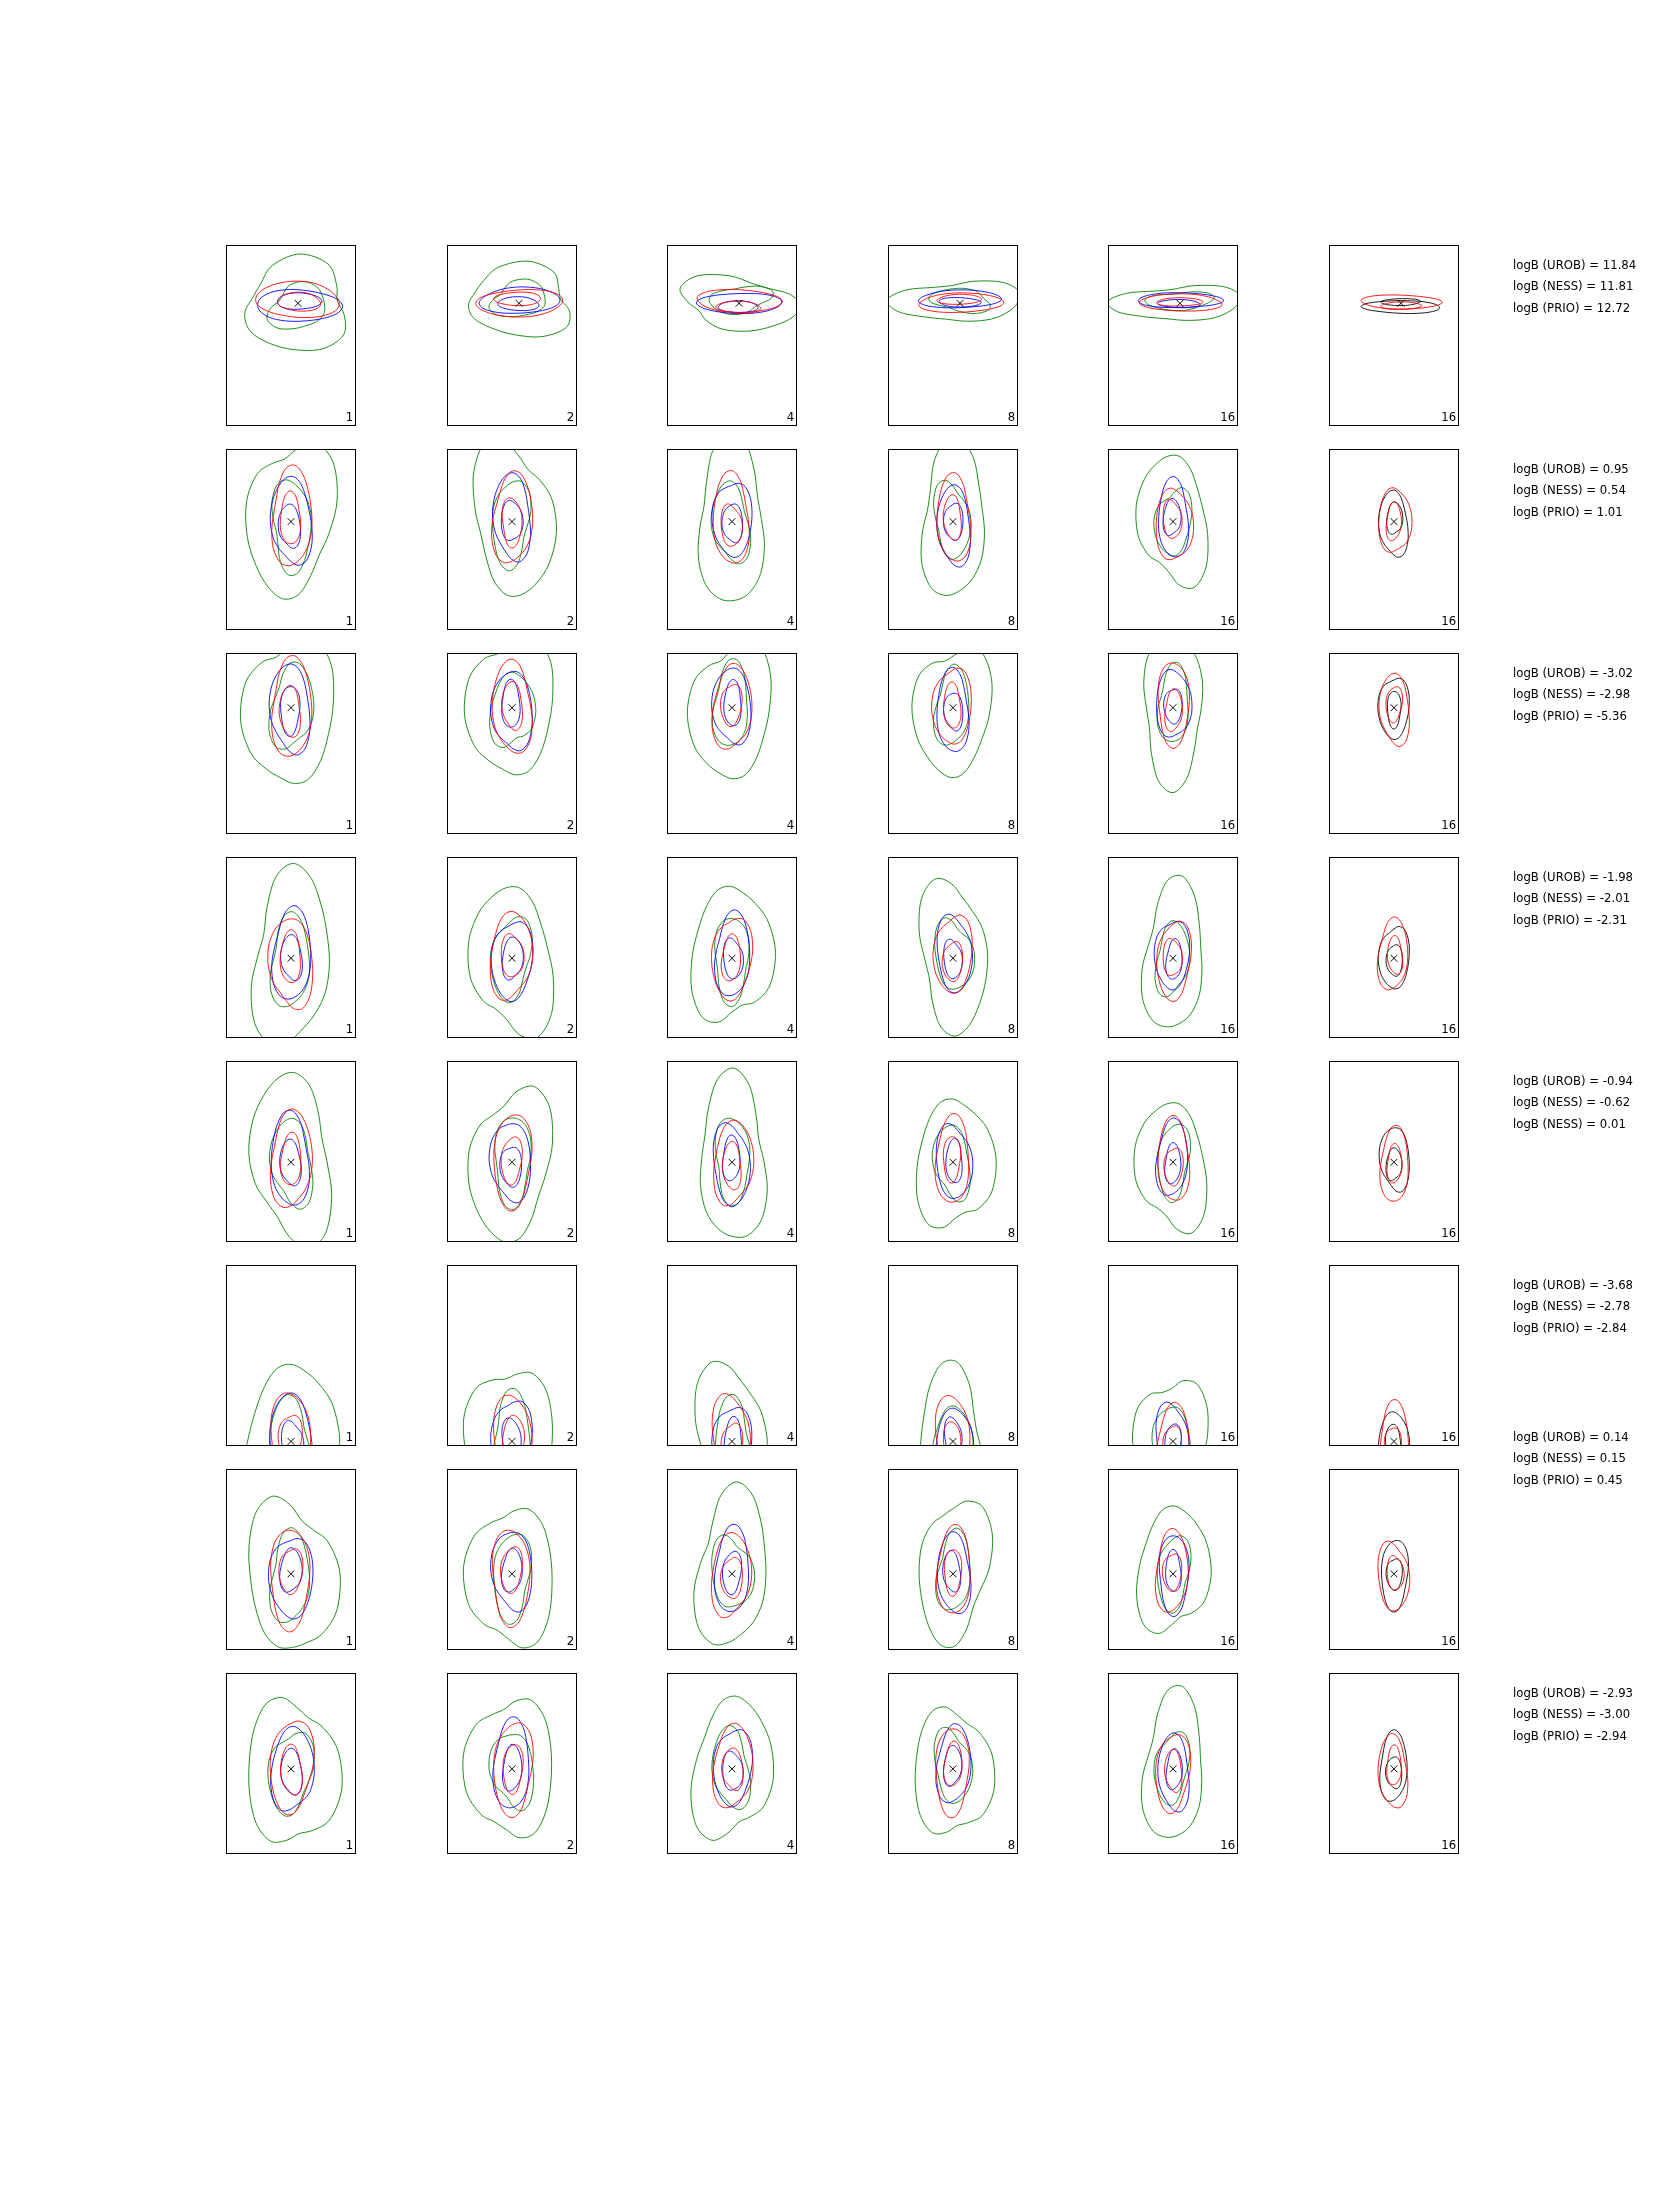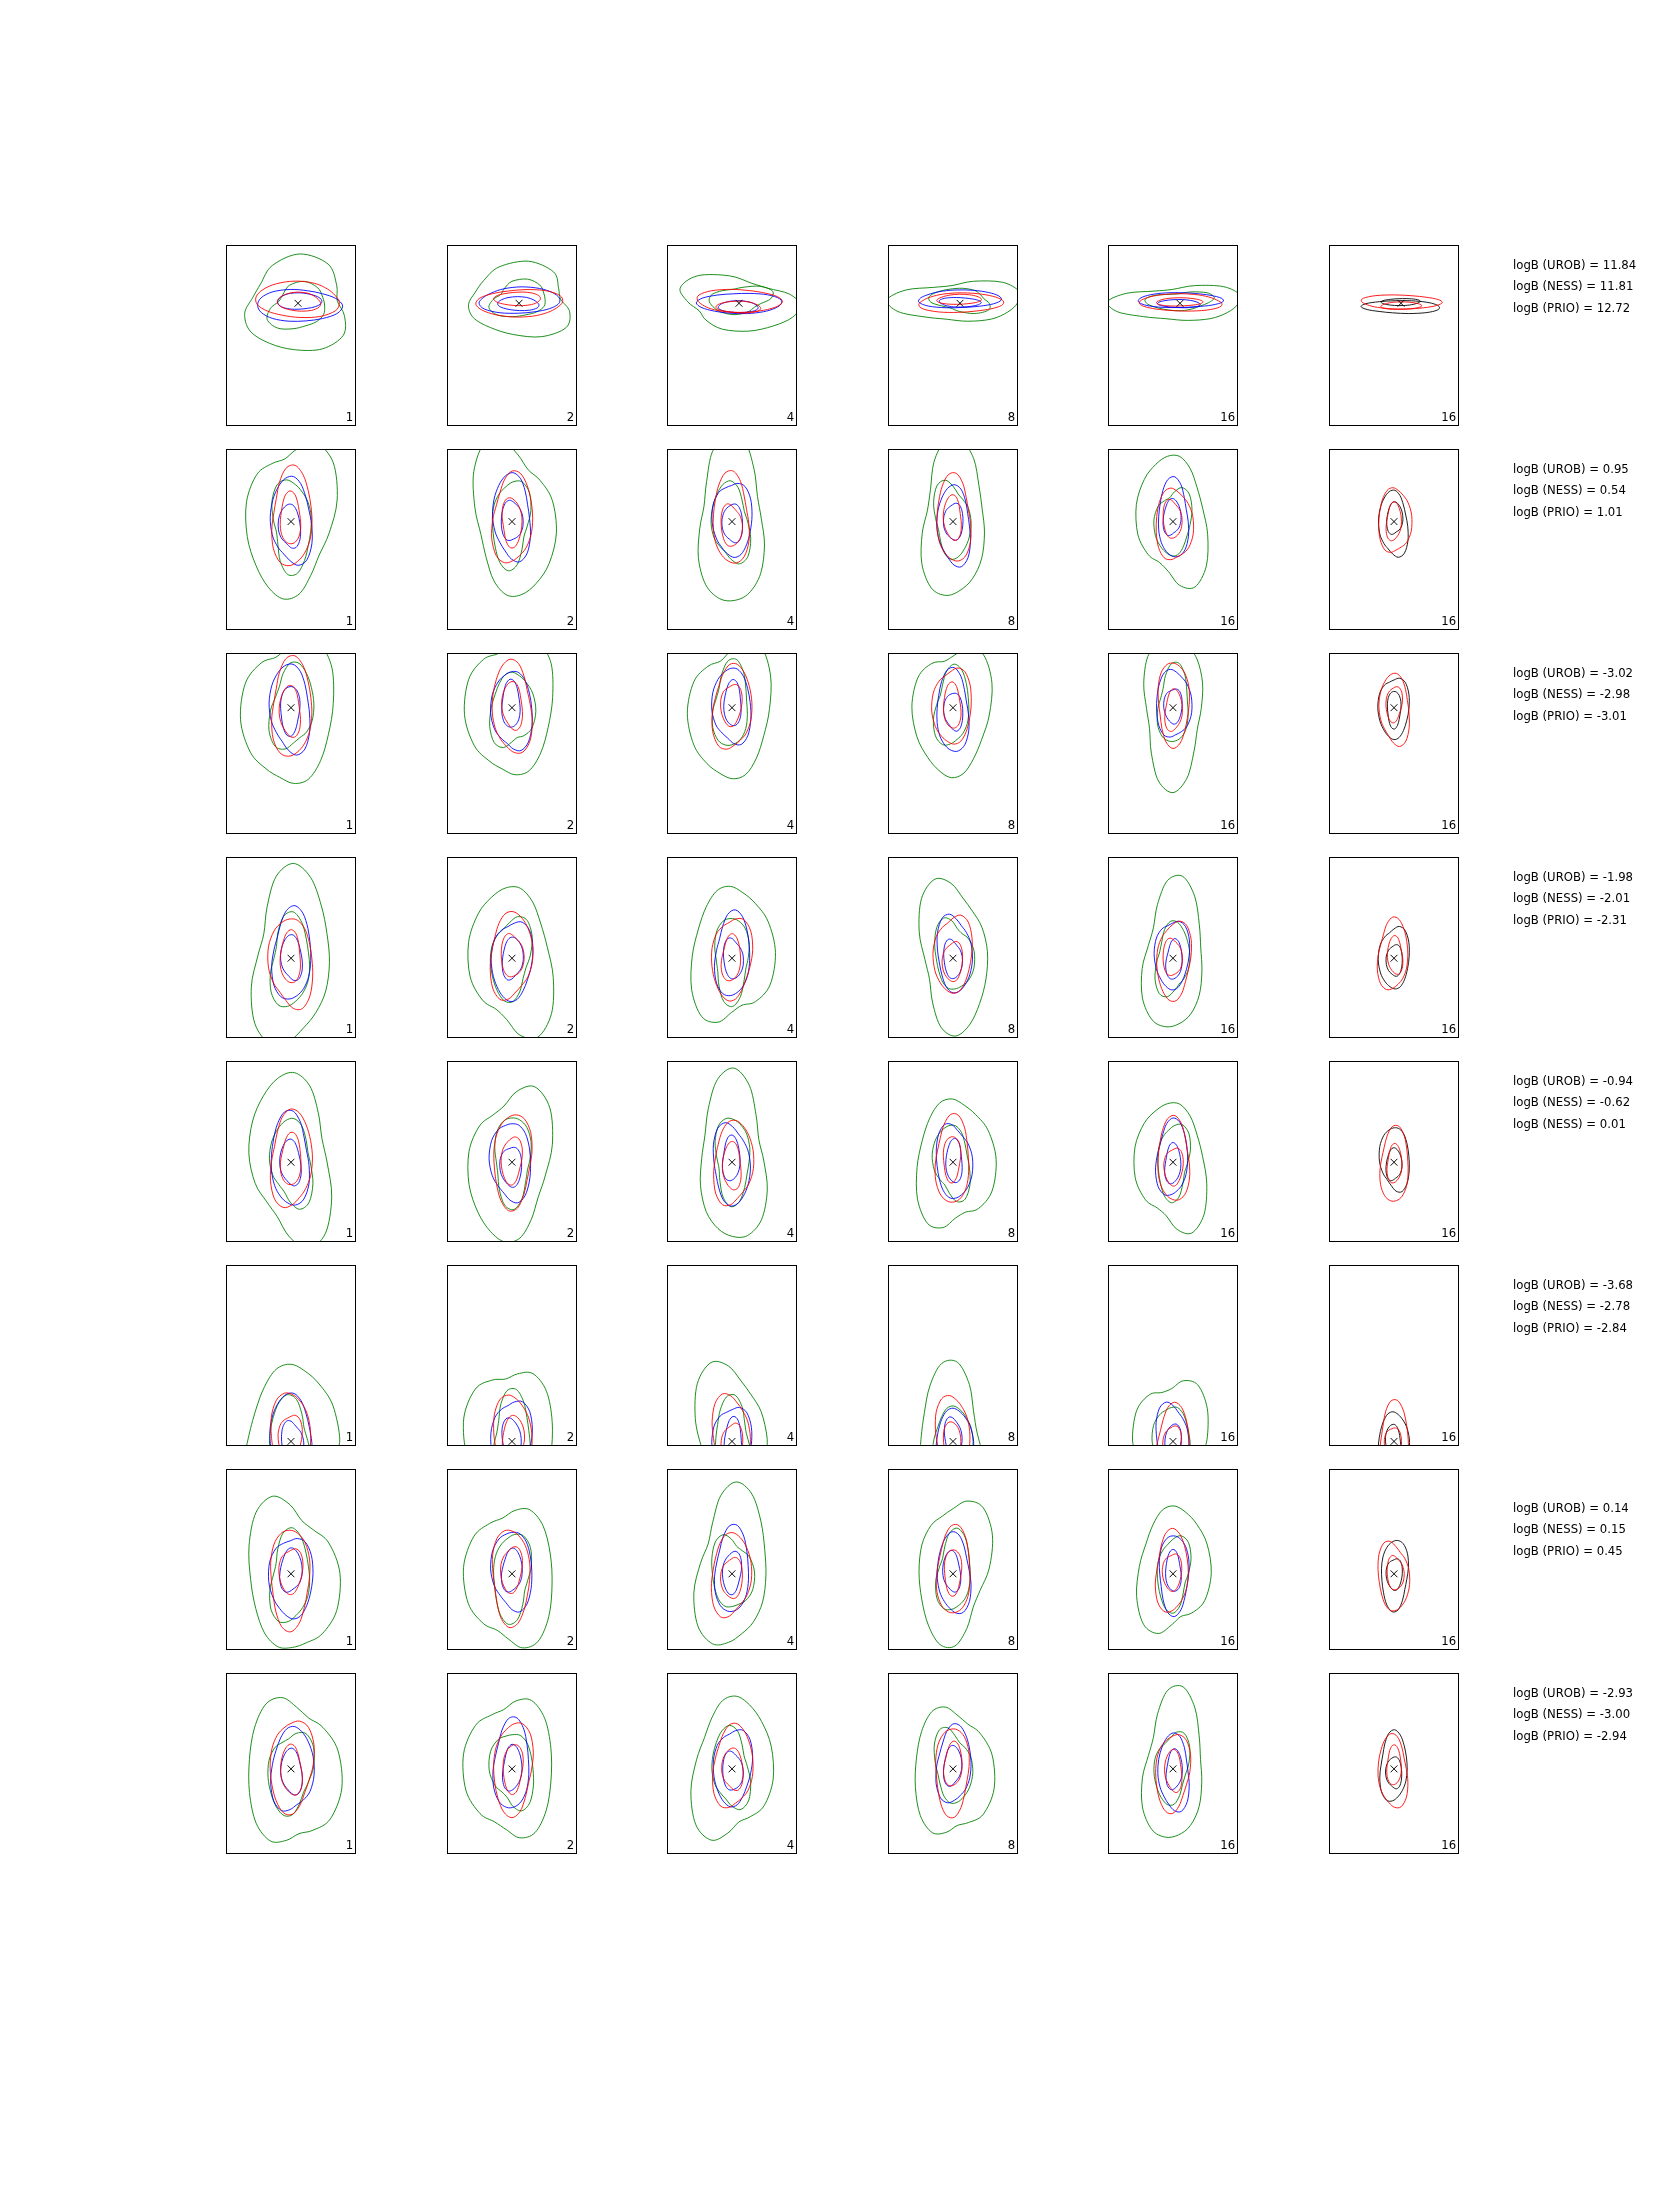--- a/index.html
+++ b/index.html
@@ -1301,38 +1301,38 @@
         <div>logB (PRIO) = 12.72</div>
       </div>
       <div style="position: absolute; top: 464px;">
         <div>logB (UROB) = 0.95</div>
         <div>logB (NESS) = 0.54</div>
         <div>logB (PRIO) = 1.01</div>
       </div>
       <div style="position: absolute; top: 668px;">
         <div>logB (UROB) = -3.02</div>
         <div>logB (NESS) = -2.98</div>
-        <div>logB (PRIO) = -3.01</div>
+        <div>logB (PRIO) = -5.36</div>
       </div>
       <div style="position: absolute; top: 872px;">
         <div>logB (UROB) = -1.98</div>
         <div>logB (NESS) = -2.01</div>
         <div>logB (PRIO) = -2.31</div>
       </div>
       <div style="position: absolute; top: 1076px;">
         <div>logB (UROB) = -0.94</div>
         <div>logB (NESS) = -0.62</div>
         <div>logB (NESS) = 0.01</div>
       </div>
       <div style="position: absolute; top: 1280px;">
         <div>logB (UROB) = -3.68</div>
         <div>logB (NESS) = -2.78</div>
         <div>logB (PRIO) = -2.84</div>
       </div>
-      <div style="position: absolute; top: 1503px;">
+      <div style="position: absolute; top: 1432px;">
         <div>logB (UROB) = 0.14</div>
         <div>logB (NESS) = 0.15</div>
         <div>logB (PRIO) = 0.45</div>
       </div>
       <div style="position: absolute; top: 1688px;">
         <div>logB (UROB) = -2.93</div>
         <div>logB (NESS) = -3.00</div>
         <div>logB (PRIO) = -2.94</div>
       </div>
     </div>

